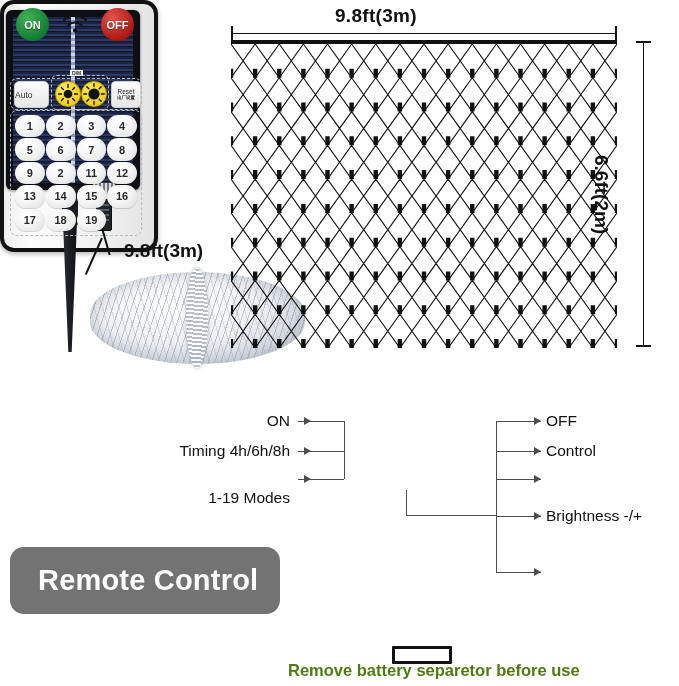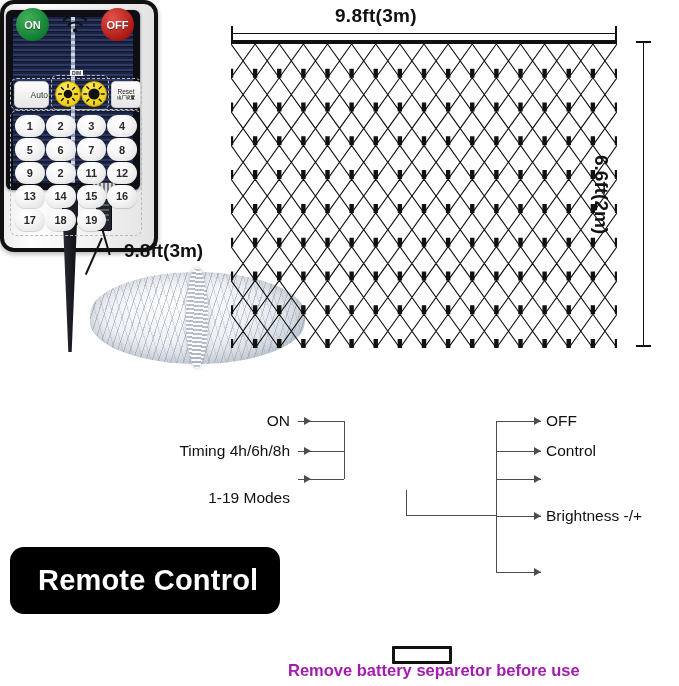--- a/index.html
+++ b/index.html
@@ -105,21 +105,21 @@
   .btn-timeroff{position:absolute;left:98px;top:2px;width:30px;height:24px;
       background:linear-gradient(to bottom,#fdfdfd,#e6e6e6);border-radius:4px;
       border:1px solid #cfcfcf;display:flex;flex-direction:column;
       align-items:center;justify-content:center;line-height:1.05;}
   .btn-timeroff .l1{font-size:4.4px;font-weight:bold;color:#222;}
   .btn-timeroff .l2{font-size:4.4px;font-weight:bold;color:#222;}
 
   .row-dim{left:10px;top:78px;width:130px;height:30px;}
   .btn-auto{position:absolute;left:3px;top:2px;width:33px;height:25px;
       background:linear-gradient(to bottom,#fdfdfd,#e7e7e7);border-radius:5px;
-      border:1px solid #cfcfcf;display:flex;align-items:center;justify-content:flex-end;
+      border:1px solid #cfcfcf;display:flex;align-items:center;justify-content:flex-start;
       font-size:8.5px;color:#333;}
   .dim-pair{position:absolute;left:40px;top:-4px;width:56px;height:33px;
       border:1px dashed #b9b9b9;border-radius:6px;}
   .dim-tag{position:absolute;left:18px;top:-6px;background:#f4f4f4;
       font-size:5px;font-weight:bold;color:#333;padding:0 2px;}
   .btn-dim{position:absolute;top:5px;width:24px;height:24px;border-radius:50%;
       background:radial-gradient(circle at 35% 30%,#ffe95c,#f2cf17 70%,#d8b307 100%);
       border:1px solid #c9a706;}
   .btn-dim.a{left:3px;} .btn-dim.b{left:29px;}
   .btn-reset{position:absolute;left:100px;top:2px;width:28px;height:25px;
@@ -143,24 +143,24 @@
       border:3px solid #111;border-radius:1px;}
 
   
   .lead{position:absolute;background:#4d4d4d;height:1px;}
   .arrowR{position:absolute;width:0;height:0;border-top:4px solid transparent;
       border-bottom:4px solid transparent;border-left:7px solid #4d4d4d;}
   .lbl-left{position:absolute;font-size:15.5px;text-align:right;color:#111;}
   .lbl-right{position:absolute;font-size:15.5px;text-align:left;color:#111;}
 
   
-  .banner{left:10px;top:547px;width:270px;height:67px;background:#000000;border-radius:14px;
+  .banner{left:10px;top:547px;width:270px;height:67px;background:#737373;border-radius:14px;
       display:flex;align-items:center;}
   .banner span{color:#fff;font-size:29px;font-weight:bold;padding-left:28px;letter-spacing:.2px;}
-  .warn{left:288px;top:661px;font-size:16.5px;font-weight:bold;color:#a21caf;}
+  .warn{left:288px;top:661px;font-size:16.5px;font-weight:bold;color:#4d7c0f;}
 </style>
 </head>
 <body>
 
 <div class="stage">
 
   <div class="abs txt dim-top-label">9.8ft(3m)</div>
   <div class="abs dim-top-line"></div>
   <div class="abs dim-top-capL"></div>
   <div class="abs dim-top-capR"></div>

